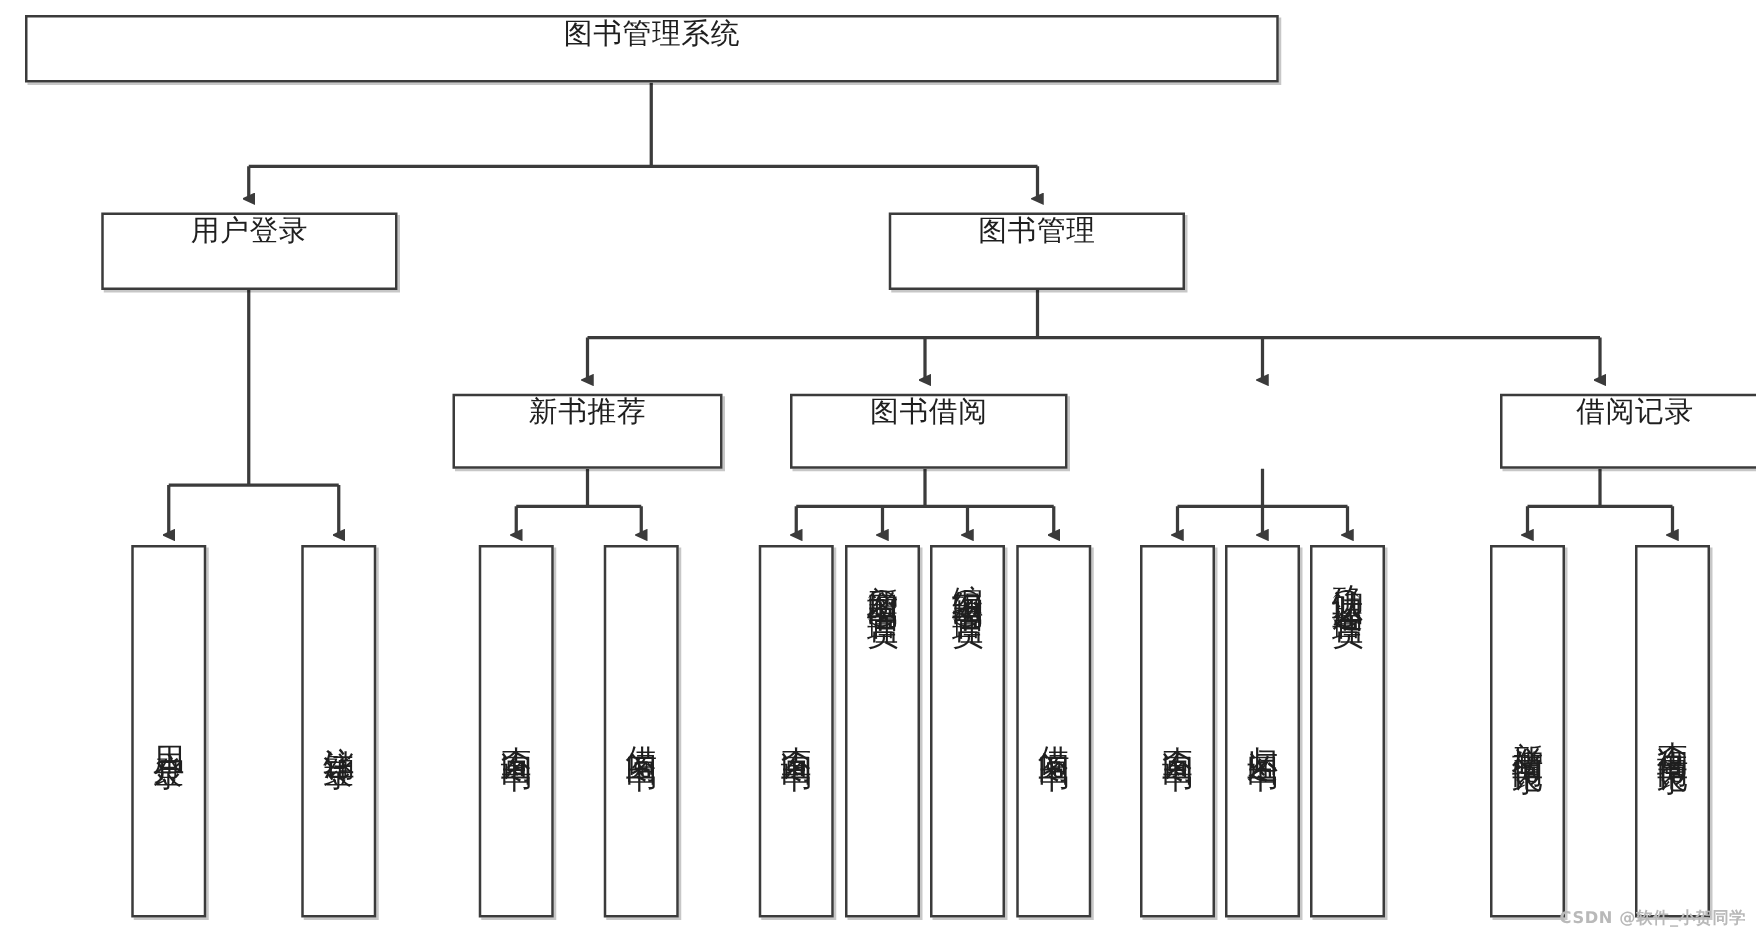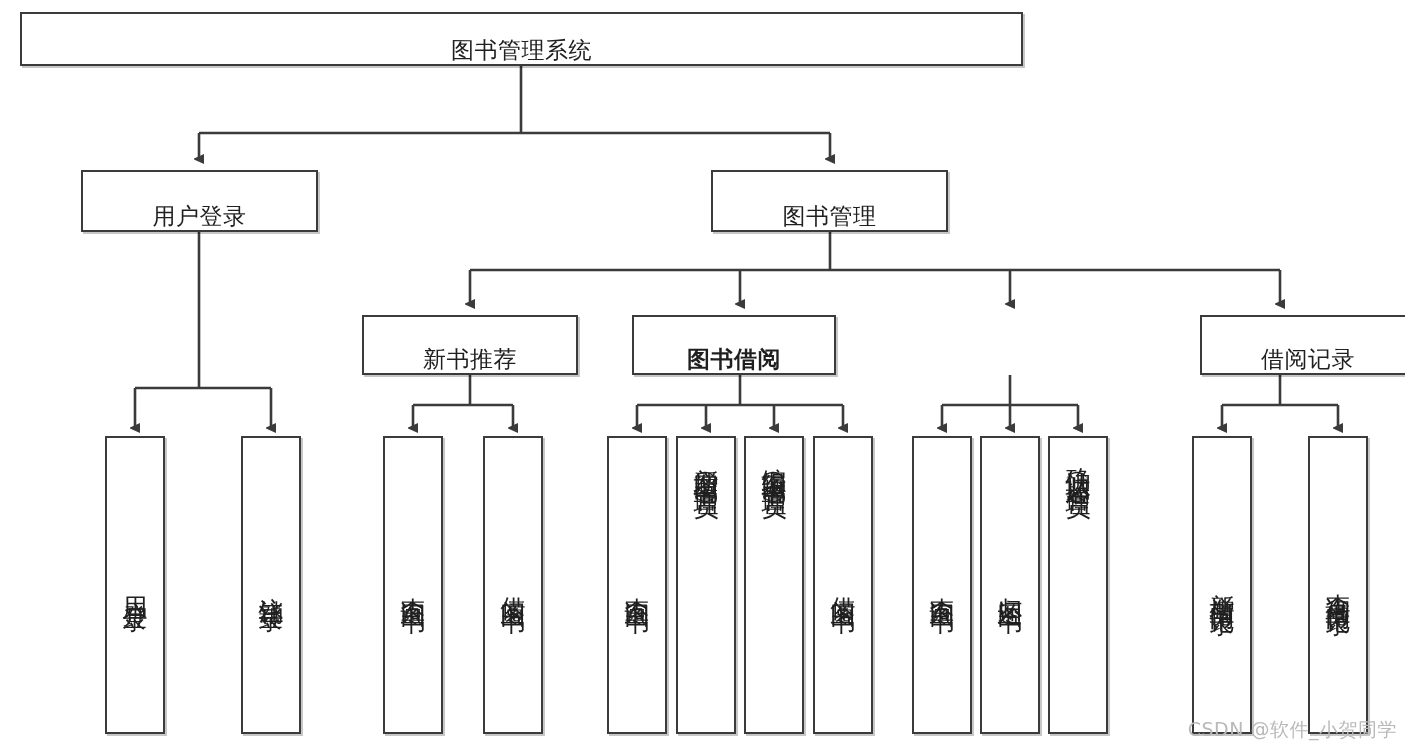--- a/index.html
+++ b/index.html
@@ -24,21 +24,21 @@
     width: 1405px;
     height: 747px;
     pointer-events: none;
   }
   .node {
     position: absolute;
     box-sizing: border-box;
     border: 2px solid #3b3b3b;
     background: #ffffff;
     display: flex;
-    align-items: flex-end;
+    align-items: flex-start;
     justify-content: center;
     box-shadow: 2px 2px 0 rgba(0,0,0,0.22);
   }
   .node .lbl {
     color: #1f1f1f;
     line-height: 1.18;
     text-align: center;
     letter-spacing: 0.5px;
   }
   .node.horiz .lbl {
@@ -57,24 +57,25 @@
     line-height: 1;
   }
   .node.vert.mid {
     align-items: center;
     padding-top: 0;
   }
   #watermark {
     position: absolute;
     right: 8px;
     bottom: 4px;
-    font-size: 19px;
+    font-size: 13px;
     color: #b9b9b9;
     white-space: nowrap;
     letter-spacing: 0.5px;
+    font-weight: bold;
   }
 </style>
 </head>
 <body>
 
 <div id="canvas">
 
   <svg id="edges" viewBox="0 0 1405 747" xmlns="http://www.w3.org/2000/svg">
     <defs>
       <marker id="arrow" markerWidth="10" markerHeight="10" refX="5" refY="5" orient="auto" markerUnits="userSpaceOnUse">
@@ -132,21 +133,21 @@
   <div class="node horiz" style="left:81px; top:170px; width:237px; height:62px;">
     <span class="lbl">用户登录</span>
   </div>
   <div class="node horiz" style="left:362px; top:315px; width:216px; height:60px;">
     <span class="lbl">新书推荐</span>
   </div>
 
   <div class="node horiz" style="left:711px; top:170px; width:237px; height:62px;">
     <span class="lbl">图书管理</span>
   </div>
-  <div class="node horiz" style="left:632px; top:315px; width:204px; height:60px;font-weight:bold;">
+  <div class="node horiz" style="left:632px; top:315px; width:222px; height:60px;">
     <span class="lbl">图书借阅</span>
   </div>
   <div class="node horiz" style="left:1172px; top:315px; width:216px; height:60px;margin-left:28px;">
     <span class="lbl">借阅记录</span>
   </div>
 
   <div class="node vert mid" style="left:105px; top:436px; width:60px; height:298px;">
     <span class="lbl">用户登录</span>
   </div>
   <div class="node vert mid" style="left:241px; top:436px; width:60px; height:298px;">

